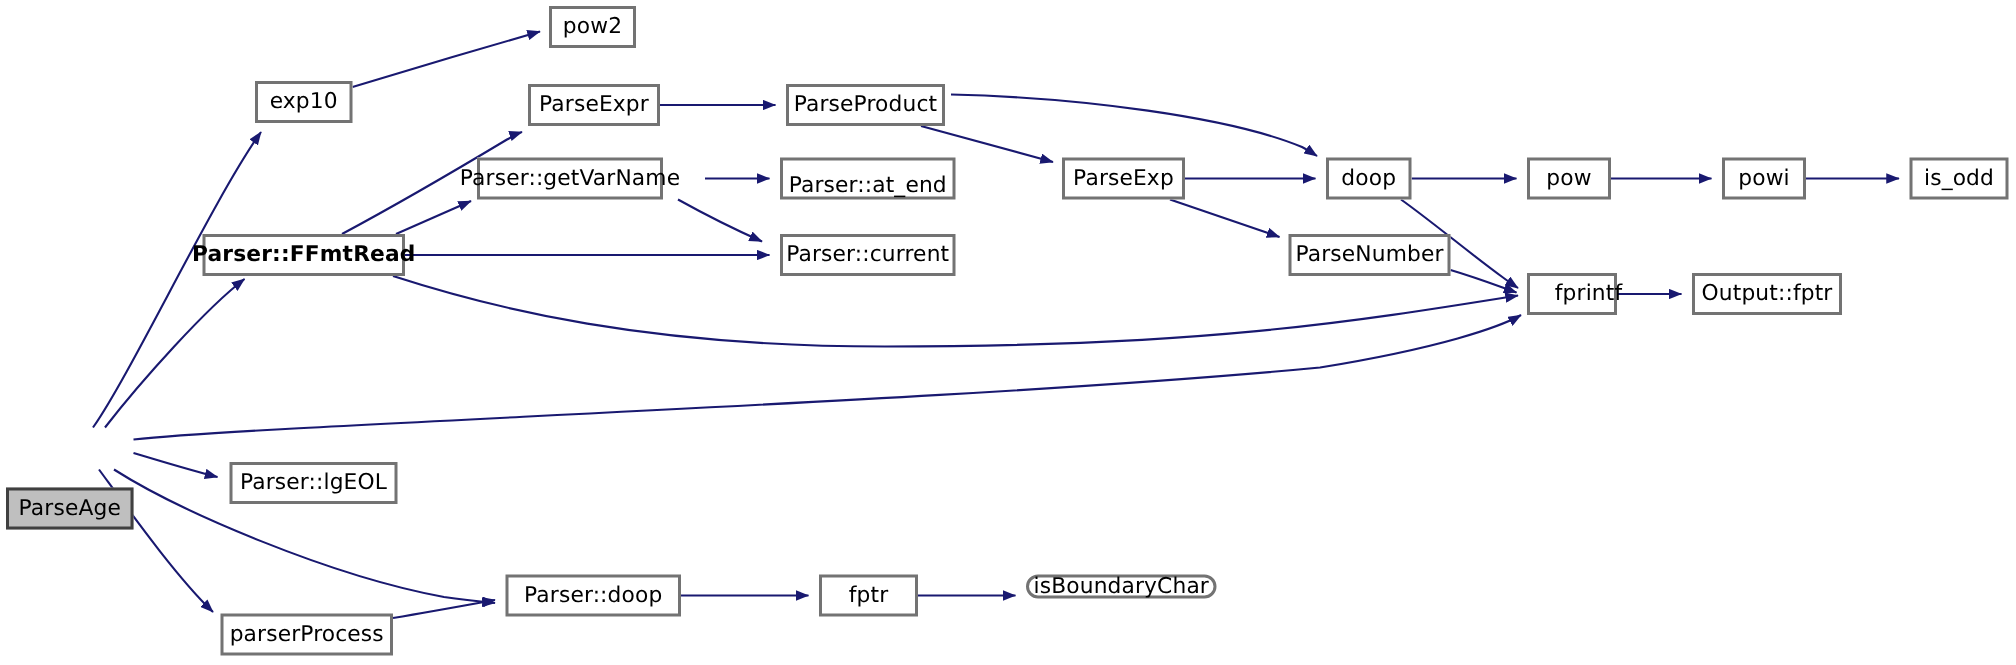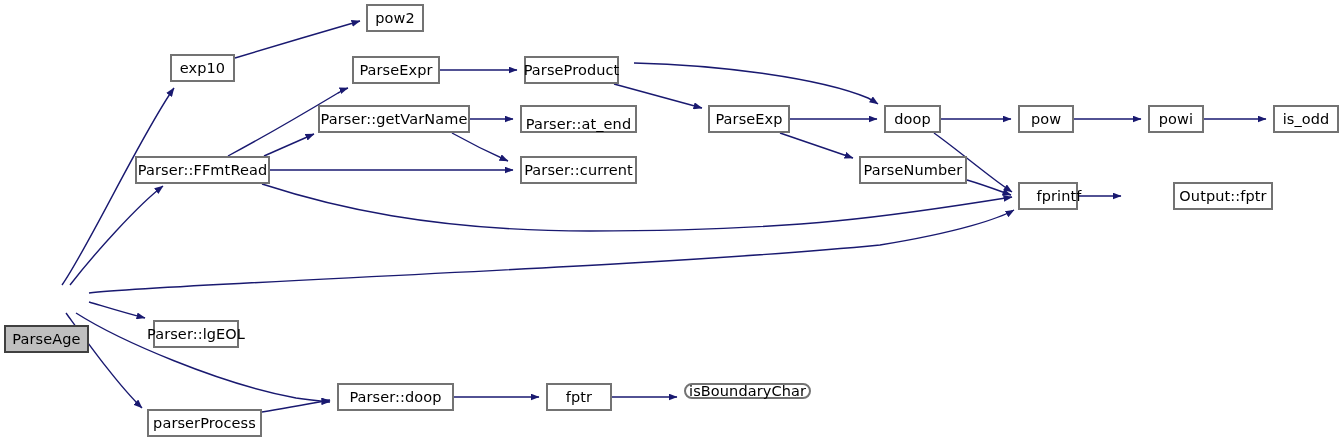--- a/index.html
+++ b/index.html
@@ -91,36 +91,36 @@
   <div id="nodes-group">
       <div class="node highlight" style="left: 4px; top: 285px; width: 85px; height: 28px;">
         <span class="node-label">ParseAge</span>
       </div>
       <div class="node" style="left: 170px; top: 54px; width: 65px; height: 28px;">
         <span class="node-label">exp10</span>
       </div>
       <div class="node" style="left: 366px; top: 4px; width: 58px; height: 28px;">
         <span class="node-label">pow2</span>
       </div>
-      <div class="node" style="left: 135px; top: 156px; width: 135px; height: 28px;">
+      <div class="node" style="left: 135px; top: 156px; width: 135px; height: 28px; font-weight: bold;">
         <span class="node-label">Parser::FFmtRead</span>
       </div>
       <div class="node" style="left: 352px; top: 56px; width: 88px; height: 28px;">
         <span class="node-label">ParseExpr</span>
       </div>
-      <div class="node" style="left: 318px; top: 105px; width: 152px; height: 28px;">
+      <div class="node" style="left: 318px; top: 105px; width: 124px; height: 28px;">
         <span class="node-label">Parser::getVarName</span>
       </div>
       <div class="node" style="left: 520px; top: 105px; width: 117px; height: 28px; align-items: flex-end;">
         <span class="node-label">Parser::at_end</span>
       </div>
       <div class="node" style="left: 520px; top: 156px; width: 117px; height: 28px;">
         <span class="node-label">Parser::current</span>
       </div>
-      <div class="node" style="left: 524px; top: 56px; width: 95px; height: 28px;">
+      <div class="node" style="left: 524px; top: 56px; width: 106px; height: 28px;">
         <span class="node-label">ParseProduct</span>
       </div>
       <div class="node" style="left: 708px; top: 105px; width: 82px; height: 28px;">
         <span class="node-label">ParseExp</span>
       </div>
       <div class="node" style="left: 884px; top: 105px; width: 57px; height: 28px;">
         <span class="node-label">doop</span>
       </div>
       <div class="node" style="left: 859px; top: 156px; width: 108px; height: 28px;">
         <span class="node-label">ParseNumber</span>
@@ -130,24 +130,24 @@
       </div>
       <div class="node" style="left: 1148px; top: 105px; width: 56px; height: 28px;">
         <span class="node-label">powi</span>
       </div>
       <div class="node" style="left: 1273px; top: 105px; width: 66px; height: 28px;">
         <span class="node-label">is_odd</span>
       </div>
       <div class="node" style="left: 1018px; top: 182px; width: 60px; height: 28px; padding-left: 22px;">
         <span class="node-label">fprintf</span>
       </div>
-      <div class="node" style="left: 1128px; top: 182px; width: 100px; height: 28px; margin-left: 45px;">
+      <div class="node" style="left: 1128px; top: 182px; width: 100px; height: 28px;">
         <span class="node-label">Output::fptr</span>
       </div>
-      <div class="node" style="left: 153px; top: 308px; width: 86px; height: 28px; margin-top: 12px;">
+      <div class="node" style="left: 153px; top: 308px; width: 112px; height: 28px;">
         <span class="node-label">Parser::lgEOL</span>
       </div>
       <div class="node" style="left: 147px; top: 409px; width: 115px; height: 28px;">
         <span class="node-label">parserProcess</span>
       </div>
       <div class="node" style="left: 337px; top: 383px; width: 117px; height: 28px;">
         <span class="node-label">Parser::doop</span>
       </div>
       <div class="node" style="left: 546px; top: 383px; width: 66px; height: 28px;">
         <span class="node-label">fptr</span>

